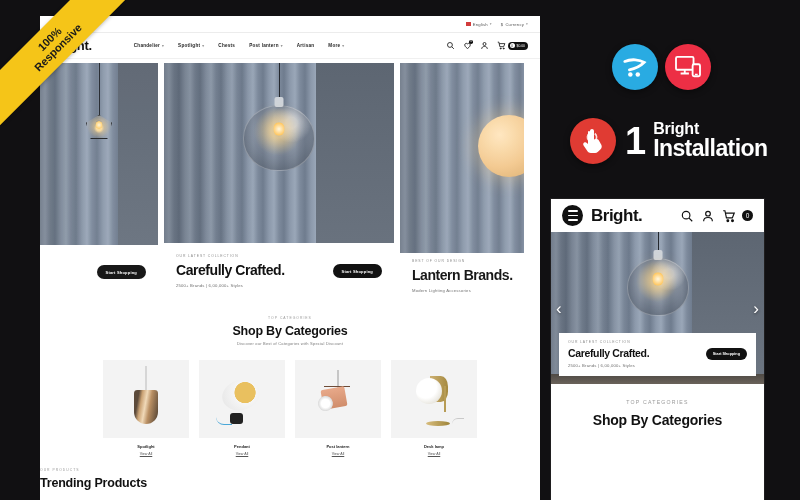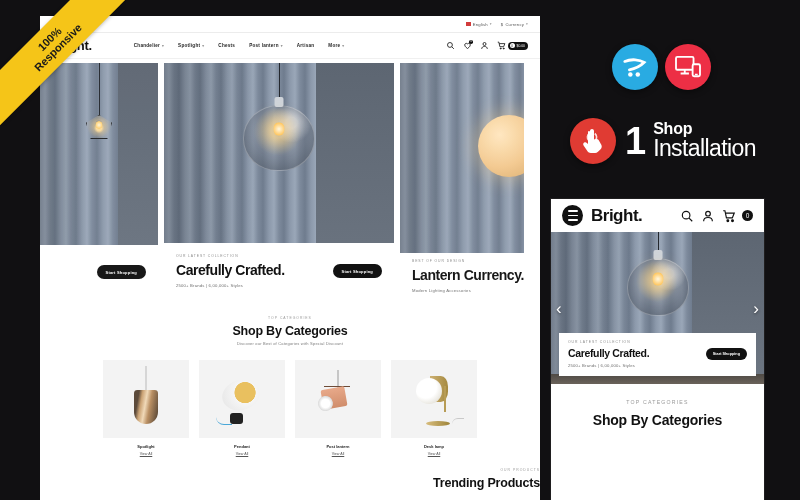--- a/index.html
+++ b/index.html
@@ -228,21 +228,21 @@
     background: radial-gradient(circle at 38% 36%, #ffffff 0 46%, #eceae4 70%, #d9cfb5 100%);
   }
   .il-desk-hood {
     position: absolute; left: 26px; top: 10px; width: 18px; height: 26px;
     border-radius: 0 40% 40% 0; background: linear-gradient(90deg,#cdb173,#a5893f);
   }
   .il-desk-arm { position: absolute; left: 40px; top: 20px; width: 2px; height: 26px; background: #b79c55; }
   .il-desk-base { position: absolute; left: 22px; bottom: 6px; width: 24px; height: 5px; border-radius: 50%; background: linear-gradient(90deg,#d8bd7d,#9e8439); }
   .il-desk-cord { position: absolute; right: 0; bottom: 8px; width: 12px; height: 6px; border-top: 1px solid #c9c9c9; border-radius: 10px 0 0 0; }
 
-  .trend-head { text-align: right; padding: 12px 0 0; background: #fff; }
+  .trend-head { text-align: left; padding: 12px 0 0; background: #fff; }
 
   
   #ribbon {
     position: absolute; left: 0; top: 0; width: 126px; height: 126px;
     overflow: hidden; z-index: 30; pointer-events: none;
   }
   #ribbon .rb {
     position: absolute; left: -46px; top: 24px;
     width: 200px; padding: 7px 0;
     background: #f5c518;
@@ -275,21 +275,21 @@
     background: #e03b33;
     display: flex; align-items: center; justify-content: center;
     box-shadow: 0 2px 6px rgba(0,0,0,.45);
   }
   #oneclick .oc-num {
     font-size: 38px; font-weight: 700; color: #fff; line-height: .86;
     letter-spacing: -2px;
   }
   #oneclick .oc-text { line-height: 1.02; }
   #oneclick .oc-click { font-size: 16px; font-weight: 700; color: #fff; letter-spacing: -.2px; display: block; }
-  #oneclick .oc-install { font-size: 23px; font-weight: 400; color: #fff; letter-spacing: -.6px; display: block; }
+  #oneclick .oc-install { font-size: 23px; font-weight: 700; color: #fff; letter-spacing: -.6px; display: block; }
 
   
   #mobile-preview {
     position: absolute; left: 551px; top: 199px;
     width: 213px; height: 301px;
     background: #fff; overflow: hidden;
     box-shadow: 0 0 0 1px rgba(255,255,255,.06);
   }
   .m-header {
     height: 33px; display: flex; align-items: center; gap: 8px;
@@ -464,21 +464,21 @@
       </div>
     </div>
 
     <div class="slide side right">
       <div class="curtain"></div>
       <div class="floor"></div>
       <div class="lamp-ball"></div>
       <div class="caption" style="height:48px">
         <div>
           <div class="cap-eyebrow">BEST OF OUR DESIGN</div>
-          <div class="cap-title">Lantern Currency.</div>
+          <div class="cap-title">Lantern Brands.</div>
           <div class="cap-sub">Modern Lighting Accessories</div>
         </div>
       </div>
     </div>
   </div>
 
   <div class="sec-head">
     <div class="sec-eyebrow">TOP CATEGORIES</div>
     <div class="sec-title">Shop By Categories</div>
     <div class="sec-sub">Discover our Best of Categories with Special Discount</div>
@@ -570,21 +570,21 @@
 
 <div id="oneclick">
   <div class="oc-circle">
     <svg width="26" height="28" viewBox="0 0 26 28" fill="#fff">
       <path d="M10 4.2c0-1.2.9-2.1 2-2.1s2 .9 2 2.1v8.4l1.6-.5c1.4-.4 2.7.2 3.3 1.3l2.4 4.4c.8 1.5.5 3.3-.7 4.5l-2.6 2.5c-.8.8-1.9 1.2-3 1.2h-4.3c-1.3 0-2.5-.6-3.2-1.7l-3.9-5.7c-.7-1-.4-2.4.6-3 .8-.5 1.9-.4 2.6.3l1.2 1.2V4.2z"></path>
       <path d="M9.2 6.5a4.6 4.6 0 1 0 5.6 0" fill="none" stroke="#fff" stroke-width="1.6" opacity=".85"></path>
     </svg>
   </div>
   <div class="oc-num">1</div>
   <div class="oc-text">
-    <span class="oc-click">Shop</span>
+    <span class="oc-click">Bright</span>
     <span class="oc-install">Installation</span>
   </div>
 </div>
 
 <div id="mobile-preview">
 
   <div class="m-header">
     <div class="burger">
         <i></i>
         <i></i>

